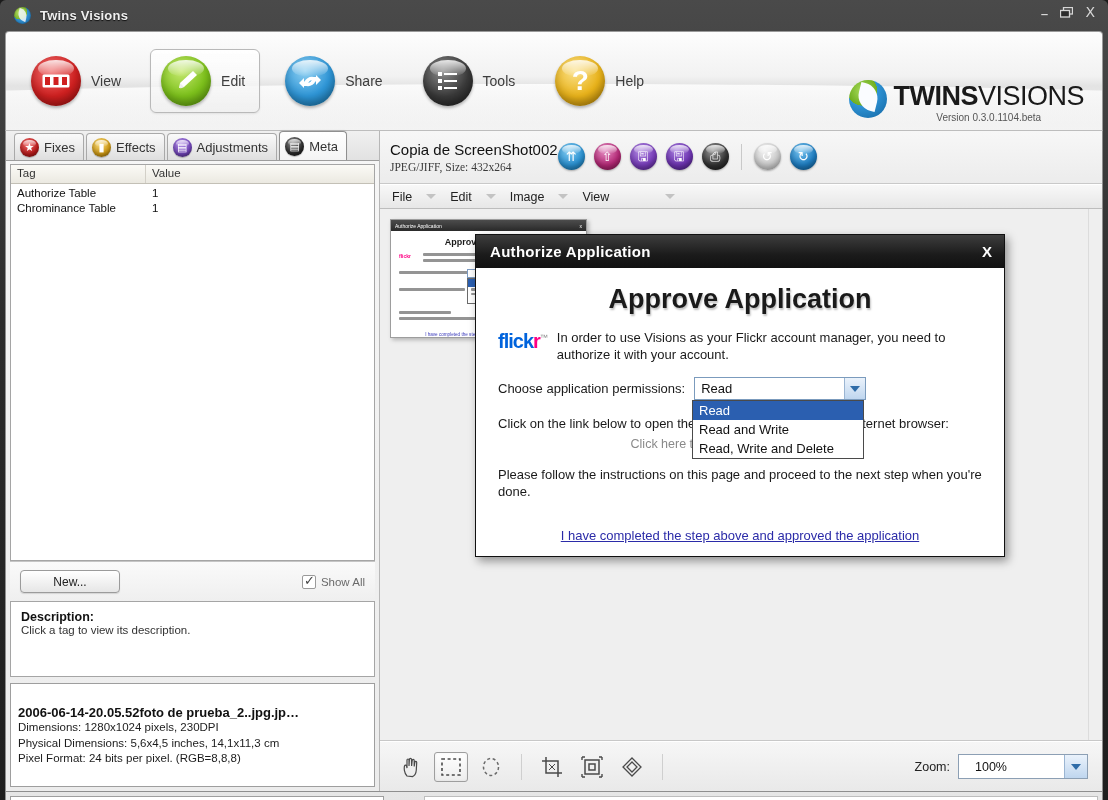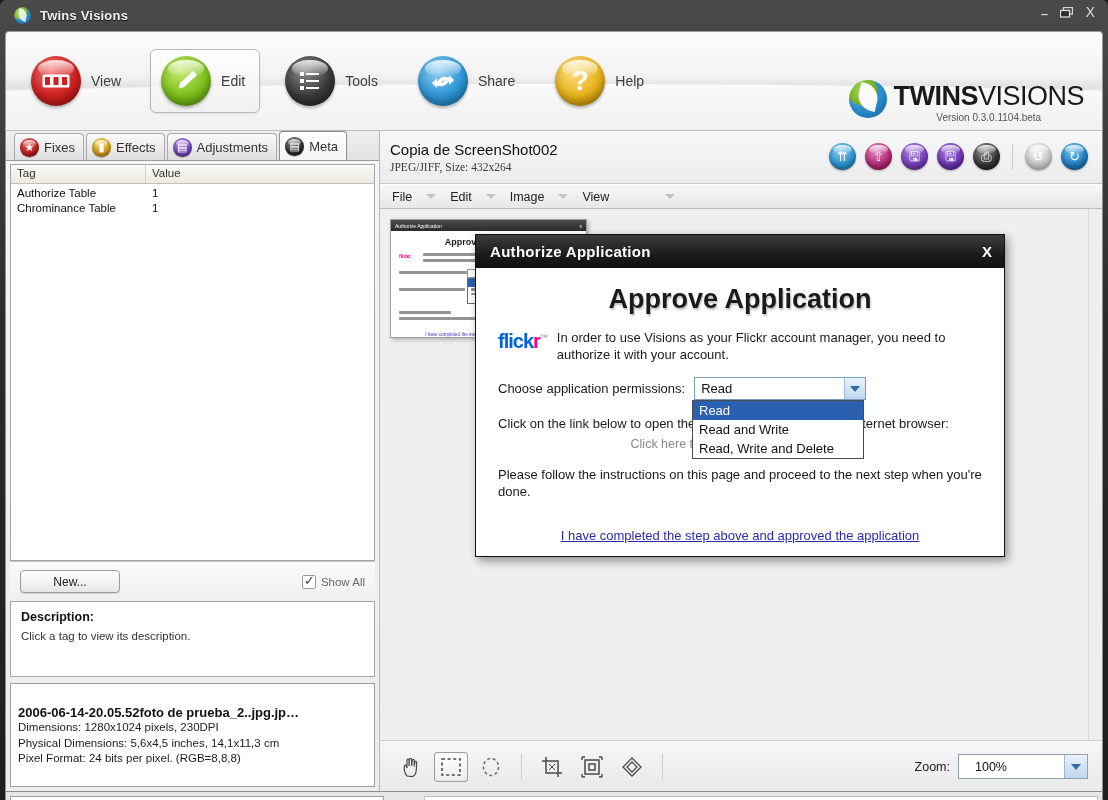--- a/index.html
+++ b/index.html
@@ -139,30 +139,30 @@
   .btn-new { width: 100px; height: 23px; font-size: 12px; color:#222;
              border:1px solid #9b9b9b; border-radius: 4px;
              background: linear-gradient(180deg,#ffffff,#e6e6e6);
              box-shadow: 0 1px 1px rgba(0,0,0,.12);}
   .showall { display:flex; align-items:center; gap:5px; font-size:11.5px; color:#6a6a6a;}
   .chk { width:14px; height:14px; border:1px solid #9a9a9a; border-radius:2px; background:#fff;
          position:relative;}
   .chk:after{content:"✓"; position:absolute; left:1px; top:-3px; font-size:13px; color:#444;}
 
   .desc-box { margin: 0 4px 6px 4px; height: 76px; background:#fff; border:1px solid #a5a5a5; padding: 8px 10px;}
-  .desc-title { font-size: 12.5px; font-weight: bold; color:#111; margin-bottom:6px;}
+  .desc-title { font-size: 12.5px; font-weight: bold; color:#111; margin-bottom:0;}
   .desc-text { font-size: 11.5px; color:#333;}
 
   .fileinfo { margin: 0 4px 4px 4px; background:#fff; border:1px solid #9e9e9e; padding: 21px 7px 6px 7px; height: 104px;}
   .fi-name { font-size: 13px; font-weight: bold; color:#111; white-space:nowrap; overflow:hidden;}
   .fi-line { font-size: 11.5px; color:#1c1c1c; line-height: 15.5px;}
 
   
   .main-panel { flex:1; display:flex; flex-direction:column; min-width:0; background:#efefef;}
-  .main-head { height: 53px; display:flex; align-items:center; justify-content:space-between;
+  .main-head { height: 53px; display:flex; align-items:center; 
                padding: 0 14px 1px 10px; background: linear-gradient(180deg,#f7f7f7,#ececec);
                border-bottom: 1px solid #c9c9c9;}
   .mh-title { font-size: 15px; color:#111; line-height: 18px;}
   .mh-sub { font-size: 11.5px; color:#3a3a3a; margin-top:2px;font-family:Liberation Serif, serif;}
   .mh-tools { display:flex; align-items:center; gap:9px;}
   .sep-v { width:1px; height: 26px; background:#c9c9c9; margin: 0 3px;}
   .tool-orb { width:27px; height:27px; border-radius:50%; position:relative; flex:none;
               box-shadow: 0 1px 2px rgba(0,0,0,.3), inset 0 -4px 6px rgba(0,0,0,.25);}
   .tool-orb:after{content:""; position:absolute; left:4px; top:2px; width:19px; height:9px; border-radius:50%;
               background:linear-gradient(180deg,rgba(255,255,255,.85),rgba(255,255,255,0));}
@@ -311,45 +311,45 @@
           <svg width="30" height="30" viewBox="0 0 30 30">
               <path d="M22 5 L26 9 L13 21 L8 22 L9 17 Z" fill="#fff"></path>
               <path d="M9 17 L13 21 L9.5 22.5 Z" fill="#eee"></path>
             </svg>
         </span>
       </span>
       <span class="rib-label">Edit</span>
     </div>
 
     <div class="rib-item">
+      <span class="orb orb-blue">
+        <span class="orb-glyph">
+          <svg width="30" height="30" viewBox="0 0 30 30">
+              <path d="M9 20 a8 8 0 0 1 12-8 l0-3 5 5 -5 5 0-3 a4 4 0 0 0-7 4 z" fill="#fff"></path>
+              <path d="M21 11 a8 8 0 0 1-12 8 l0 3 -5-5 5-5 0 3 a4 4 0 0 0 7-4 z" fill="#fff"></path>
+            </svg>
+        </span>
+      </span>
+      <span class="rib-label">Share</span>
+    </div>
+
+    <div class="rib-item">
       <span class="orb orb-dark">
         <span class="orb-glyph">
           <svg width="24" height="22" viewBox="0 0 24 22">
               <rect x="2" y="2" width="4" height="4" fill="#fff"></rect>
               <rect x="8" y="3" width="13" height="2" fill="#fff"></rect>
               <rect x="2" y="9" width="4" height="4" fill="#fff"></rect>
               <rect x="8" y="10" width="13" height="2" fill="#fff"></rect>
               <rect x="2" y="16" width="4" height="4" fill="#fff"></rect>
               <rect x="8" y="17" width="13" height="2" fill="#fff"></rect>
             </svg>
         </span>
       </span>
       <span class="rib-label">Tools</span>
-    </div>
-
-    <div class="rib-item">
-      <span class="orb orb-blue">
-        <span class="orb-glyph">
-          <svg width="30" height="30" viewBox="0 0 30 30">
-              <path d="M9 20 a8 8 0 0 1 12-8 l0-3 5 5 -5 5 0-3 a4 4 0 0 0-7 4 z" fill="#fff"></path>
-              <path d="M21 11 a8 8 0 0 1-12 8 l0 3 -5-5 5-5 0 3 a4 4 0 0 0 7-4 z" fill="#fff"></path>
-            </svg>
-        </span>
-      </span>
-      <span class="rib-label">Share</span>
     </div>
 
     <div class="rib-item">
       <span class="orb orb-yellow">
         <span class="orb-glyph" style="font-size:28px;">?</span>
       </span>
       <span class="rib-label">Help</span>
     </div>
 
     <div class="brand">

